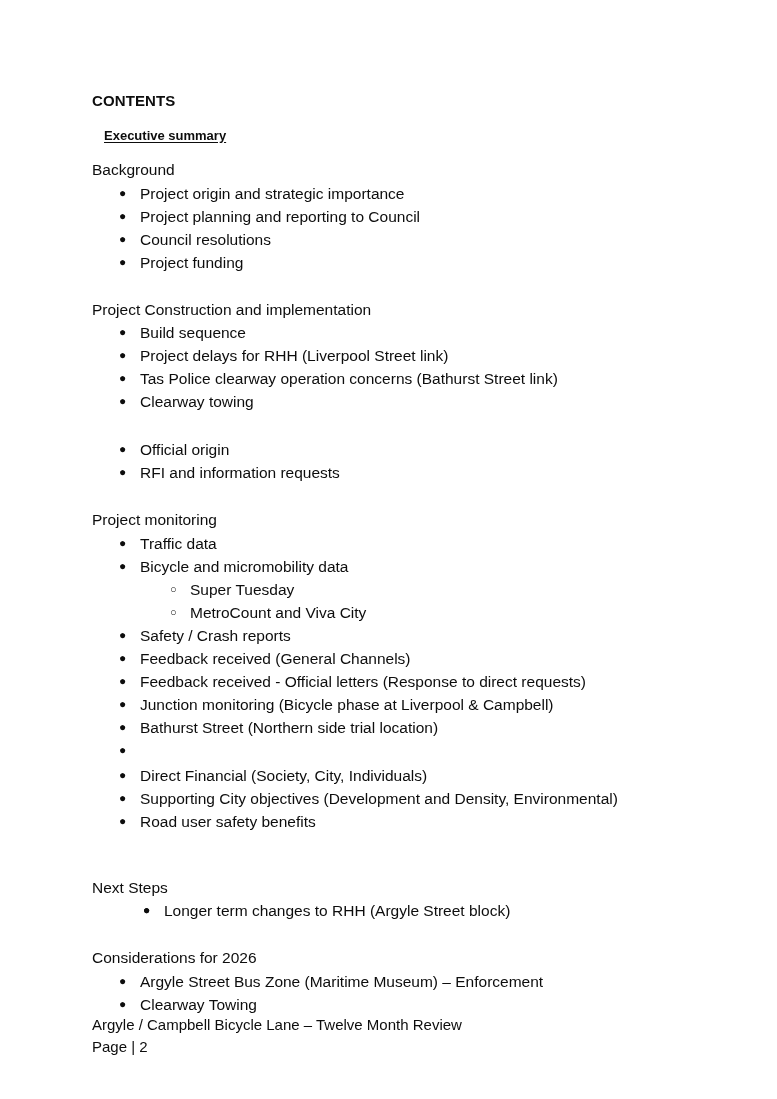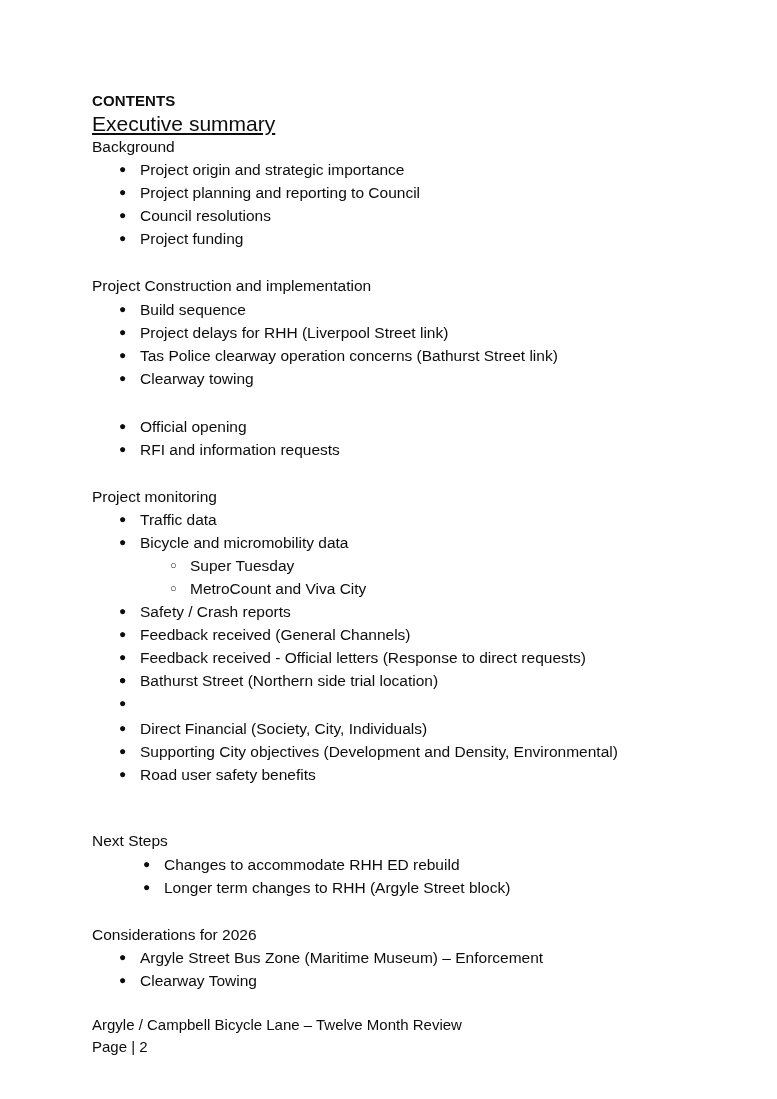--- a/index.html
+++ b/index.html
@@ -23,25 +23,26 @@
     background: #ffffff;
   }
   .doc-title {
     font-size: 15px;
     font-weight: bold;
     line-height: 22.5px;
     letter-spacing: 0.1px;
     margin: 0 0 0.5px 0;
   }
   .toc-link {
-    font-size: 21px;
+    font-size: 13px;
     line-height: 22.5px;
     text-decoration: underline;
     text-underline-offset: 2px;
-    margin: 0;
+    margin: 12px;
+    font-weight: bold;
   }
   .section-heading {
     font-size: 15.5px;
     line-height: 22.5px;
     margin: 0;
   }
   .section-block {
     margin: 0;
   }
   .gap-1 { height: 25px; }
@@ -115,53 +116,53 @@
         <ul class="lvl">
           <li class="item lvl1"><span class="marker">●</span><span>Build sequence</span></li>
           <li class="item lvl1"><span class="marker">●</span><span>Project delays for RHH (Liverpool Street link)</span></li>
           <li class="item lvl1"><span class="marker">●</span><span>Tas Police clearway operation concerns (Bathurst Street link)</span></li>
           <li class="item lvl1"><span class="marker">●</span><span>Clearway towing</span></li>
         </ul>
       </div>
       <div class="gap-1"></div>
       <div class="section-block">
         <ul class="lvl">
-          <li class="item lvl1"><span class="marker">●</span><span>Official opening</span></li>
+          <li class="item lvl1"><span class="marker">●</span><span>Official origin</span></li>
           <li class="item lvl1"><span class="marker">●</span><span>RFI and information requests</span></li>
         </ul>
       </div>
       <div class="gap-1"></div>
       <div class="section-block">
         <div class="section-heading">Project monitoring</div>
         <ul class="lvl">
           <li class="item lvl1"><span class="marker">●</span><span>Traffic data</span></li>
           <li class="item lvl1"><span class="marker">●</span><span>Bicycle and micromobility data</span></li>
           <li class="item lvl2"><span class="marker">○</span><span>Super Tuesday</span></li>
           <li class="item lvl2"><span class="marker">○</span><span>MetroCount and Viva City</span></li>
           <li class="item lvl1"><span class="marker">●</span><span>Safety / Crash reports</span></li>
           <li class="item lvl1"><span class="marker">●</span><span>Feedback received (General Channels)</span></li>
           <li class="item lvl1"><span class="marker">●</span><span>Feedback received - Official letters (Response to direct requests)</span></li>
-          <li class="item lvl1"><span class="marker">●</span></li>
+          <li class="item lvl1"><span class="marker">●</span><span>Junction monitoring (Bicycle phase at Liverpool &amp; Campbell)</span></li>
           <li class="item lvl1"><span class="marker">●</span><span>Bathurst Street (Northern side trial location)</span></li>
           <li class="item lvl1"><span class="marker">●</span></li>
         </ul>
       </div>
       <div class="gap-1"></div>
       <div class="section-block">
         <ul class="lvl">
           <li class="item lvl1"><span class="marker">●</span><span>Direct Financial (Society, City, Individuals)</span></li>
           <li class="item lvl1"><span class="marker">●</span><span>Supporting City objectives (Development and Density, Environmental)</span></li>
           <li class="item lvl1"><span class="marker">●</span><span>Road user safety benefits</span></li>
         </ul>
       </div>
       <div class="gap-2"></div>
       <div class="section-block">
         <div class="section-heading">Next Steps</div>
         <ul class="lvl">
-          <li class="item lvl1i"><span class="marker">●</span><span>Changes to accommodate RHH ED rebuild</span></li>
+          <li class="item lvl1i"><span class="marker">●</span></li>
           <li class="item lvl1i"><span class="marker">●</span><span>Longer term changes to RHH (Argyle Street block)</span></li>
         </ul>
       </div>
       <div class="gap-1"></div>
       <div class="section-block">
         <div class="section-heading">Considerations for 2026</div>
         <ul class="lvl">
           <li class="item lvl1"><span class="marker">●</span><span>Argyle Street Bus Zone (Maritime Museum) – Enforcement</span></li>
           <li class="item lvl1"><span class="marker">●</span><span>Clearway Towing</span></li>
         </ul>

